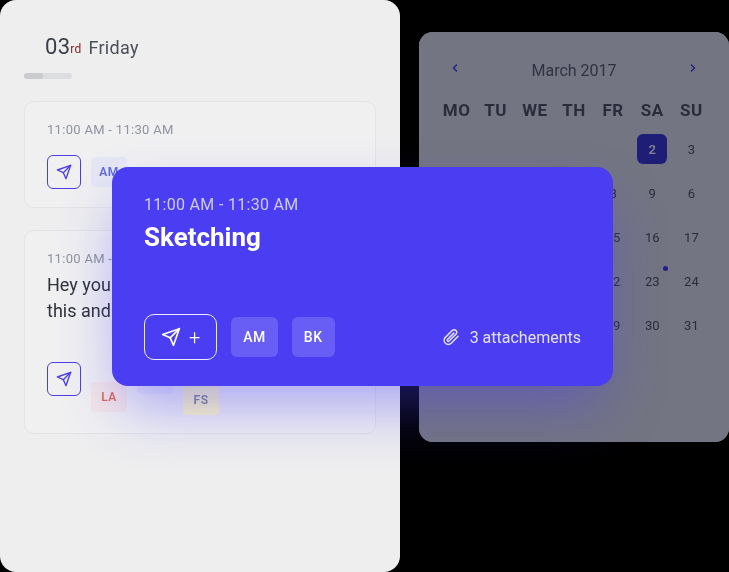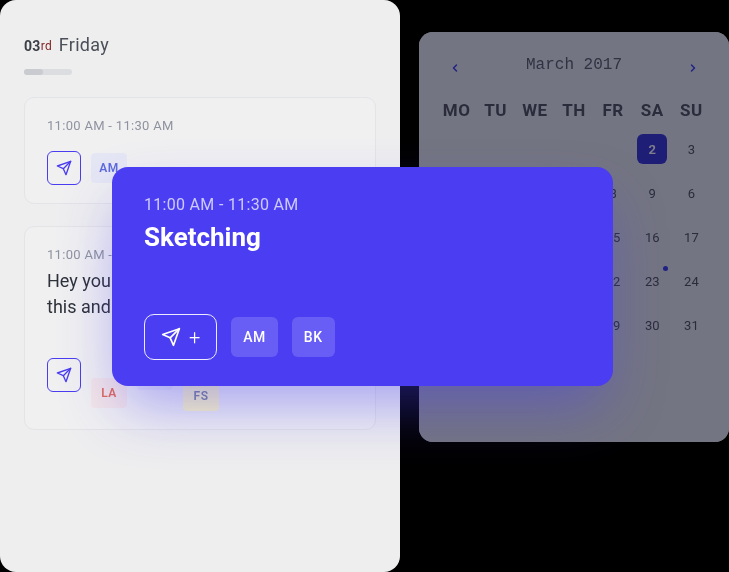--- a/index.html
+++ b/index.html
@@ -6,21 +6,21 @@
   html, body { width: 729px; height: 572px; overflow: hidden; font-family: -apple-system, BlinkMacSystemFont, "Segoe UI", Roboto, sans-serif; }
   body { background: #000; position: relative; }
 
   
   .day-panel {
     position: absolute; left: 0; top: 0; width: 400px; height: 572px;
     background: #eeeeef; border-radius: 16px;
     padding: 34px 24px 0 24px;
   }
   .day-heading { font-size: 18px; color: #4a4f59; font-weight: 400; letter-spacing: .3px; }
-  .day-heading .big { font-size: 14px; font-weight: 700; color: #3a3e46; }
+  .day-heading .big { font-size: 22px; font-weight: 400; color: #3a3e46; margin-left: 21px; }
   .day-heading .sup { font-size: 12px; position: relative; top: -1px; color: #7f1d1d; margin-right: 2px; }
   .progress { margin-top: 14px; width: 48px; height: 6px; border-radius: 3px; background: #dcdde0; position: relative; }
   .progress::before { content:""; position:absolute; left:0; top:0; height:100%; width:40%; background:#c9cbd0; border-radius:3px; }
 
   .card {
     margin-top: 22px; border: 1px solid #e3e4e7; border-radius: 10px; background: #f0f0f1;
     padding: 20px 22px 18px 22px;
   }
   .time-range { font-size: 13px; color: #8e939e; letter-spacing: .3px; }
   .card-title { margin-top: 10px; font-size: 18px; color: #2e323a; }
@@ -41,21 +41,21 @@
   .chip.la { background:#f4e6e6; color:#e06a5a;margin-top:36px; }
   .chip.fs { background:#fef9c3; color:#7b8894;margin-top:43px; }
 
   
   .cal-panel {
     position: absolute; right: 0; top: 32px; width: 310px; height: 410px;
     background: #e9eaee; border-radius: 14px; padding: 24px 18px 10px 18px;
     color: #5a5f6b;
   }
   .cal-overlay { position:absolute; inset:0; background: rgba(10,10,30,.52); border-radius:14px; pointer-events:none; }
-  .cal-head { display:flex; align-items:flex-start; justify-content:space-between; padding: 0 6px 14px 6px; font-family: Liberation Mono, monospace; }
+  .cal-head { display:flex; align-items:flex-end; justify-content:space-between; padding: 0 6px 14px 6px; }
   .cal-title { font-size: 16px; color:#5a5f6b; }
   .cal-nav { color:#3a3df0; font-size: 18px; padding: 4px 6px; }
   .cal-grid { display:grid; grid-template-columns: repeat(7, 1fr); text-align:center; row-gap: 14px; margin-top: 6px; }
   .cal-dow { font-size: 17px; font-weight: 700; color:#4e525c; letter-spacing:.5px; }
   .cal-cell { font-size: 13px; color:#4e525c; height: 30px; display:flex; align-items:center; justify-content:center; position:relative; }
   .cal-cell.muted { color:#b4b7bf; }
   .cal-cell.selected span { background:#3835d8; color:#fff; width:30px; height:30px; border-radius:6px; display:inline-flex; align-items:center; justify-content:center; font-weight:600; }
   .cal-cell .dot { position:absolute; top:0; right:4px; width:5px; height:5px; border-radius:50%; background:#3a3df0; }
   .cal-cell span { display:inline-block; }
 
@@ -267,14 +267,20 @@
   <div class="event-foot">
     <span class="ev-add">
       <svg width="20" height="20" viewBox="0 0 24 24" fill="none" stroke="currentColor" stroke-width="2" stroke-linejoin="round" stroke-linecap="round">
           <path d="M22 2L11 13"></path>
           <path d="M22 2l-7 20-4-9-9-4 20-7z"></path>
         </svg>
       <span class="plus">+</span>
     </span>
     <span class="ev-chip">AM</span>
     <span class="ev-chip">BK</span>
+    <span class="ev-attach">
+      <svg width="18" height="20" viewBox="0 0 24 24" fill="none" stroke="currentColor" stroke-width="2" stroke-linecap="round" stroke-linejoin="round">
+          <path d="M21.44 11.05l-9.19 9.19a5.5 5.5 0 0 1-7.78-7.78l9.19-9.19a3.5 3.5 0 0 1 4.95 4.95L9.41 17.41a1.5 1.5 0 0 1-2.12-2.12l8.49-8.49"></path>
+        </svg>
+      <span>3 attachements</span>
+    </span>
   </div>
 </div>
 
 </body></html>

